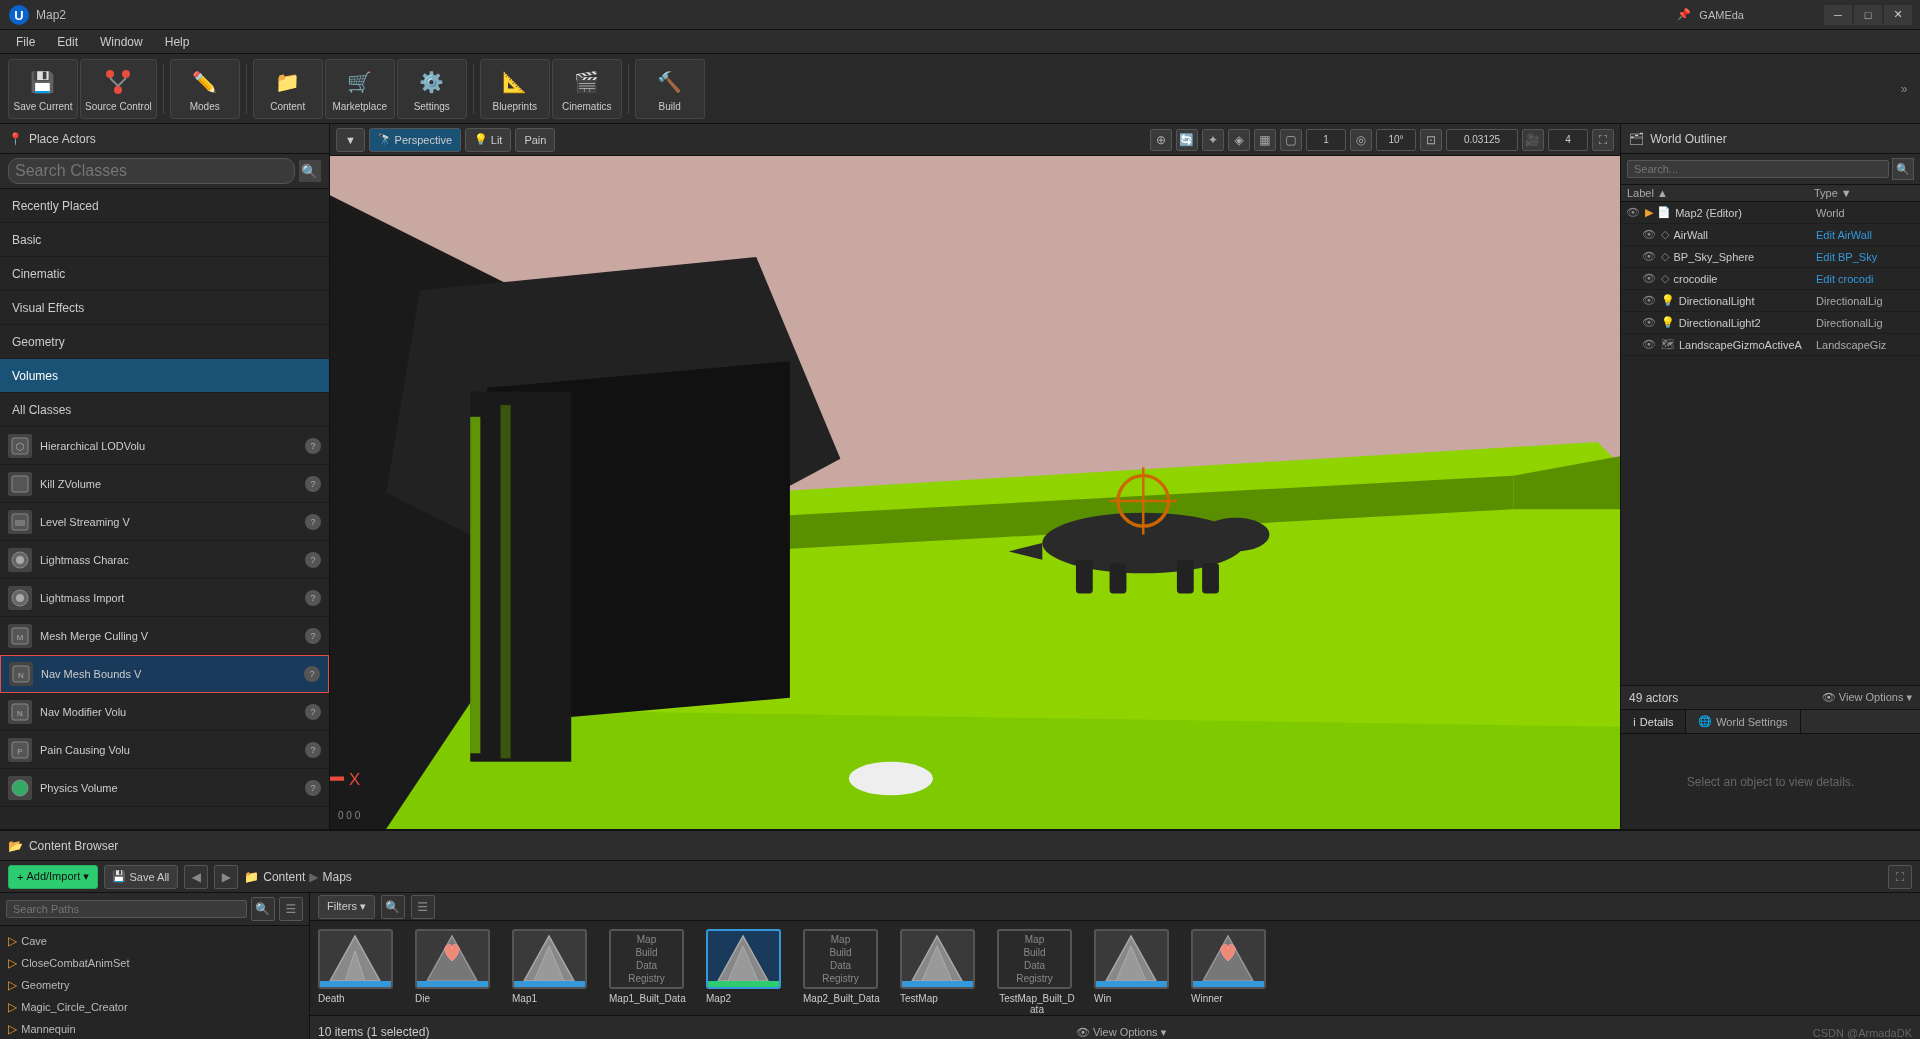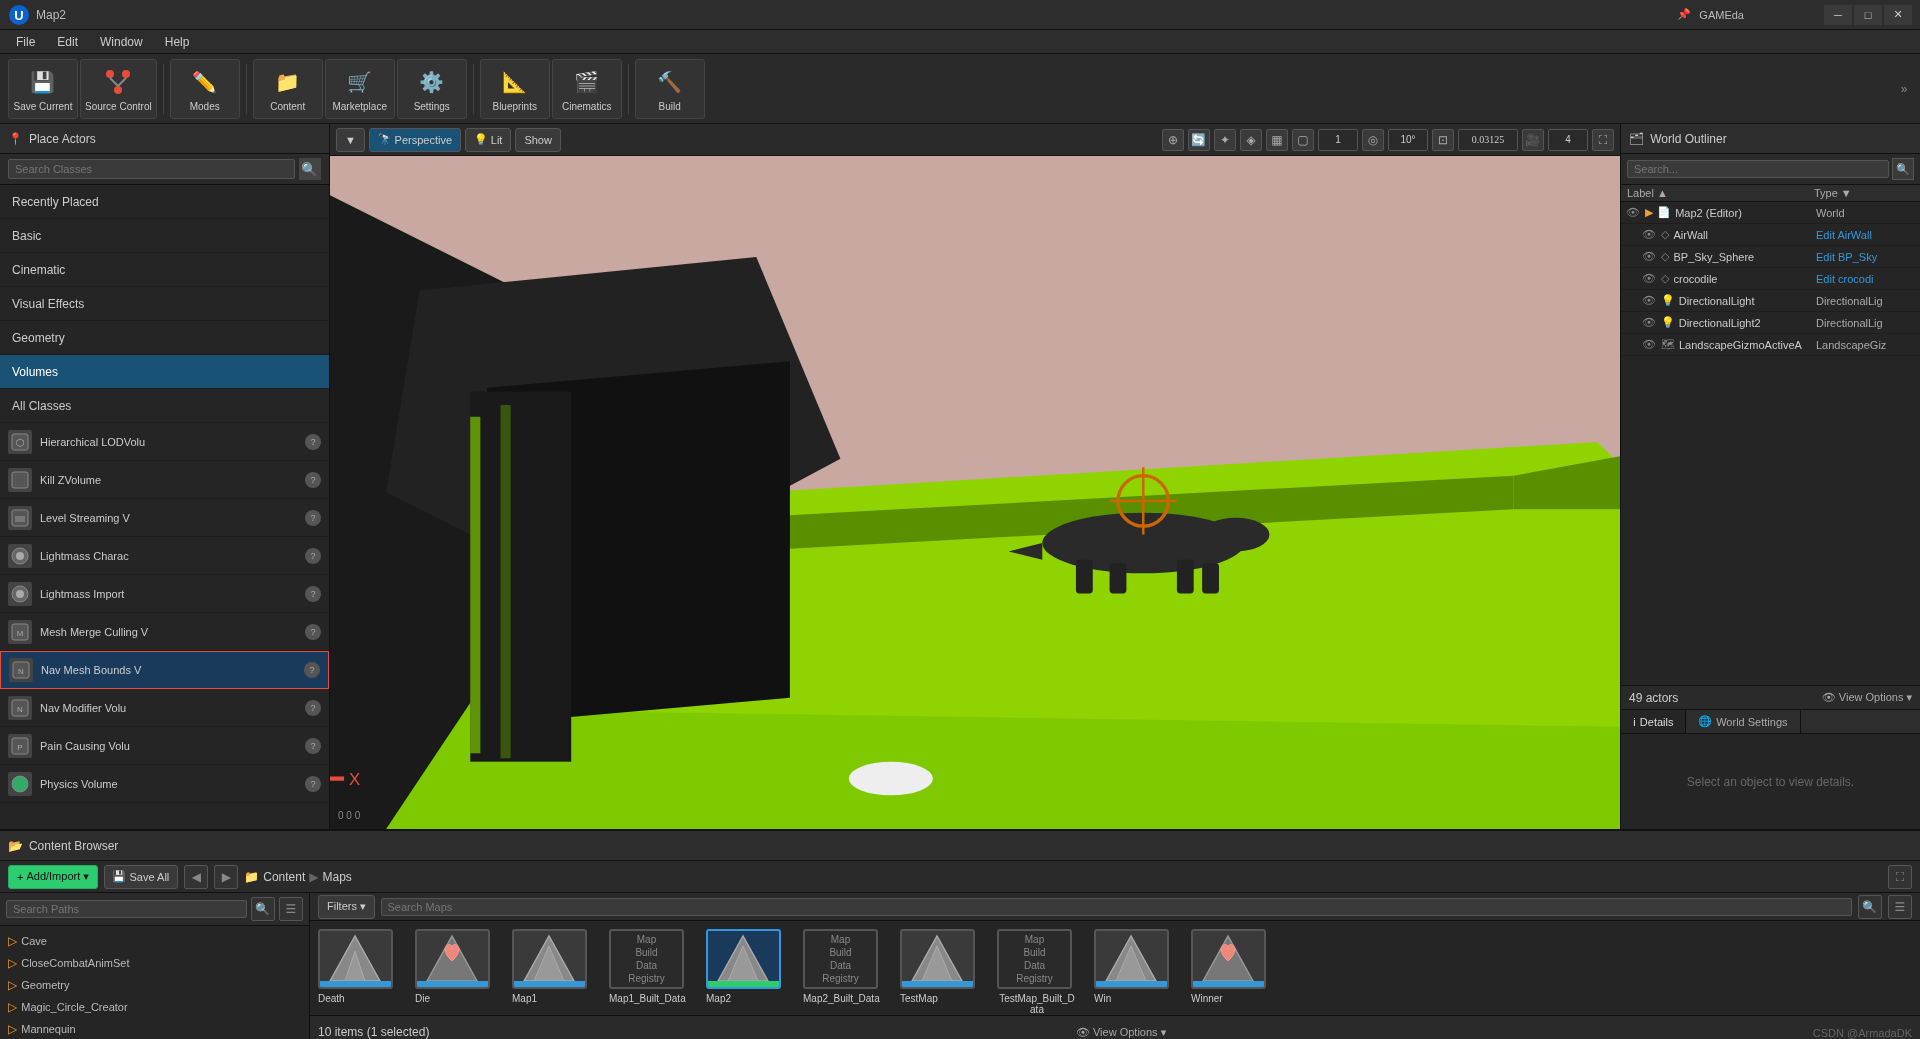--- a/index.html
+++ b/index.html
@@ -24,21 +24,21 @@
     .tb-separator { width: 1px; height: 50px; background: #444; margin: 0 4px; }
     .tb-expand { width: 16px; height: 60px; background: #2a2a2a; display: flex; align-items: center; justify-content: center; color: #888; cursor: pointer; margin-left: auto; }
 
     
     #content-area { display: flex; flex: 1; overflow: hidden; }
 
     
     #left-panel { width: 330px; background: #252525; border-right: 1px solid #111; display: flex; flex-direction: column; }
     #place-actors-header { height: 30px; background: #2d2d2d; display: flex; align-items: center; padding: 0 8px; border-bottom: 1px solid #111; }
     #search-bar { padding: 4px 8px; background: #2a2a2a; border-bottom: 1px solid #111; display: flex; align-items: center; }
-    #search-bar input { flex: 1; background: #3a3a3a; border: 1px solid #555; border-radius: 2px; color: #ccc; padding: 3px 6px; font-size: 11px; outline: none; }
+    #search-bar input { flex: 1; background: #3a3a3a; border: 1px solid #555; border-radius: 10px; color: #ccc; padding: 3px 6px; font-size: 16px; outline: none; }
     #search-bar .search-btn { width: 22px; height: 22px; background: #444; border: none; color: #999; cursor: pointer; display: flex; align-items: center; justify-content: center; margin-left: 4px; }
 
     
     #category-list { display: flex; flex-direction: column; }
     .category-item { height: 34px; display: flex; align-items: center; padding: 0 12px; cursor: pointer; border-bottom: 1px solid #1e1e1e; font-size: 12px; color: #ccc; }
     .category-item.active { background: #1a5276; color: #fff; }
 
     
     #actor-list { flex: 1; overflow-y: auto; }
     .actor-item { height: 38px; display: flex; align-items: center; padding: 0 8px; cursor: pointer; border-bottom: 1px solid #1e1e1e; font-size: 11px; color: #ccc; gap: 8px; }
@@ -339,34 +339,34 @@
         <div id="viewport-toolbar">
           <button class="vp-btn">▼</button>
           <button class="vp-btn active">
             <span>🔭</span>
             <span>Perspective</span>
           </button>
           <button class="vp-btn">
             <span>💡</span>
             <span>Lit</span>
           </button>
-          <button class="vp-btn">Show</button>
+          <button class="vp-btn">Pain</button>
           <div style="flex:1;"></div>
 
           <div class="vp-small-icon">⊕</div>
           <div class="vp-small-icon">🔄</div>
           <div class="vp-small-icon">✦</div>
           <div class="vp-small-icon">◈</div>
           <div class="vp-small-icon">▦</div>
           <div class="vp-small-icon">▢</div>
           <div class="vp-number-input">1</div>
           <div class="vp-small-icon">◎</div>
           <div class="vp-number-input">10°</div>
           <div class="vp-small-icon">⊡</div>
-          <div class="vp-number-input" style="width:60px;font-family:Liberation Serif, serif;">0.03125</div>
+          <div class="vp-number-input" style="width:72px;">0.03125</div>
           <div class="vp-small-icon">🎥</div>
           <div class="vp-number-input">4</div>
           <div class="vp-small-icon">⛶</div>
         </div>
         <div id="viewport-canvas">
 
           <svg width="100%" height="100%" style="position:absolute;top:0;left:0;" viewBox="0 0 860 400" preserveAspectRatio="xMidYMid slice">
 
             <rect width="860" height="400" fill="#c8a8a0"></rect>
 
@@ -577,21 +577,20 @@
             <span class="folder-icon">▷</span>
             <span>Mannequin</span>
           </div>
 
         </div>
       </div>
 
       <div id="cb-right">
         <div id="cb-filter-bar">
           <button class="cb-btn">Filters ▾</button>
-          <input type="text" style="flex: 1 1 0%; background: rgb(58, 58, 58); border: 1px solid rgb(85, 85, 85); border-radius: 2px; color: rgb(204, 204, 204); padding: 2px 6px; font-size: 11px; outline: none;" placeholder="Search Maps">
           <div class="nav-btn">🔍</div>
           <div class="nav-btn">☰</div>
         </div>
         <div id="cb-assets">
 
           <div class="asset-item">
             <div class="asset-thumb">
               <svg width="71" height="56" viewBox="0 0 71 56">
                   <polygon points="10,50 35,5 60,50" fill="#888" stroke="#aaa" stroke-width="1.5"></polygon>
                   <polygon points="25,50 35,20 45,50" fill="#999" stroke="#aaa" stroke-width="1"></polygon>

